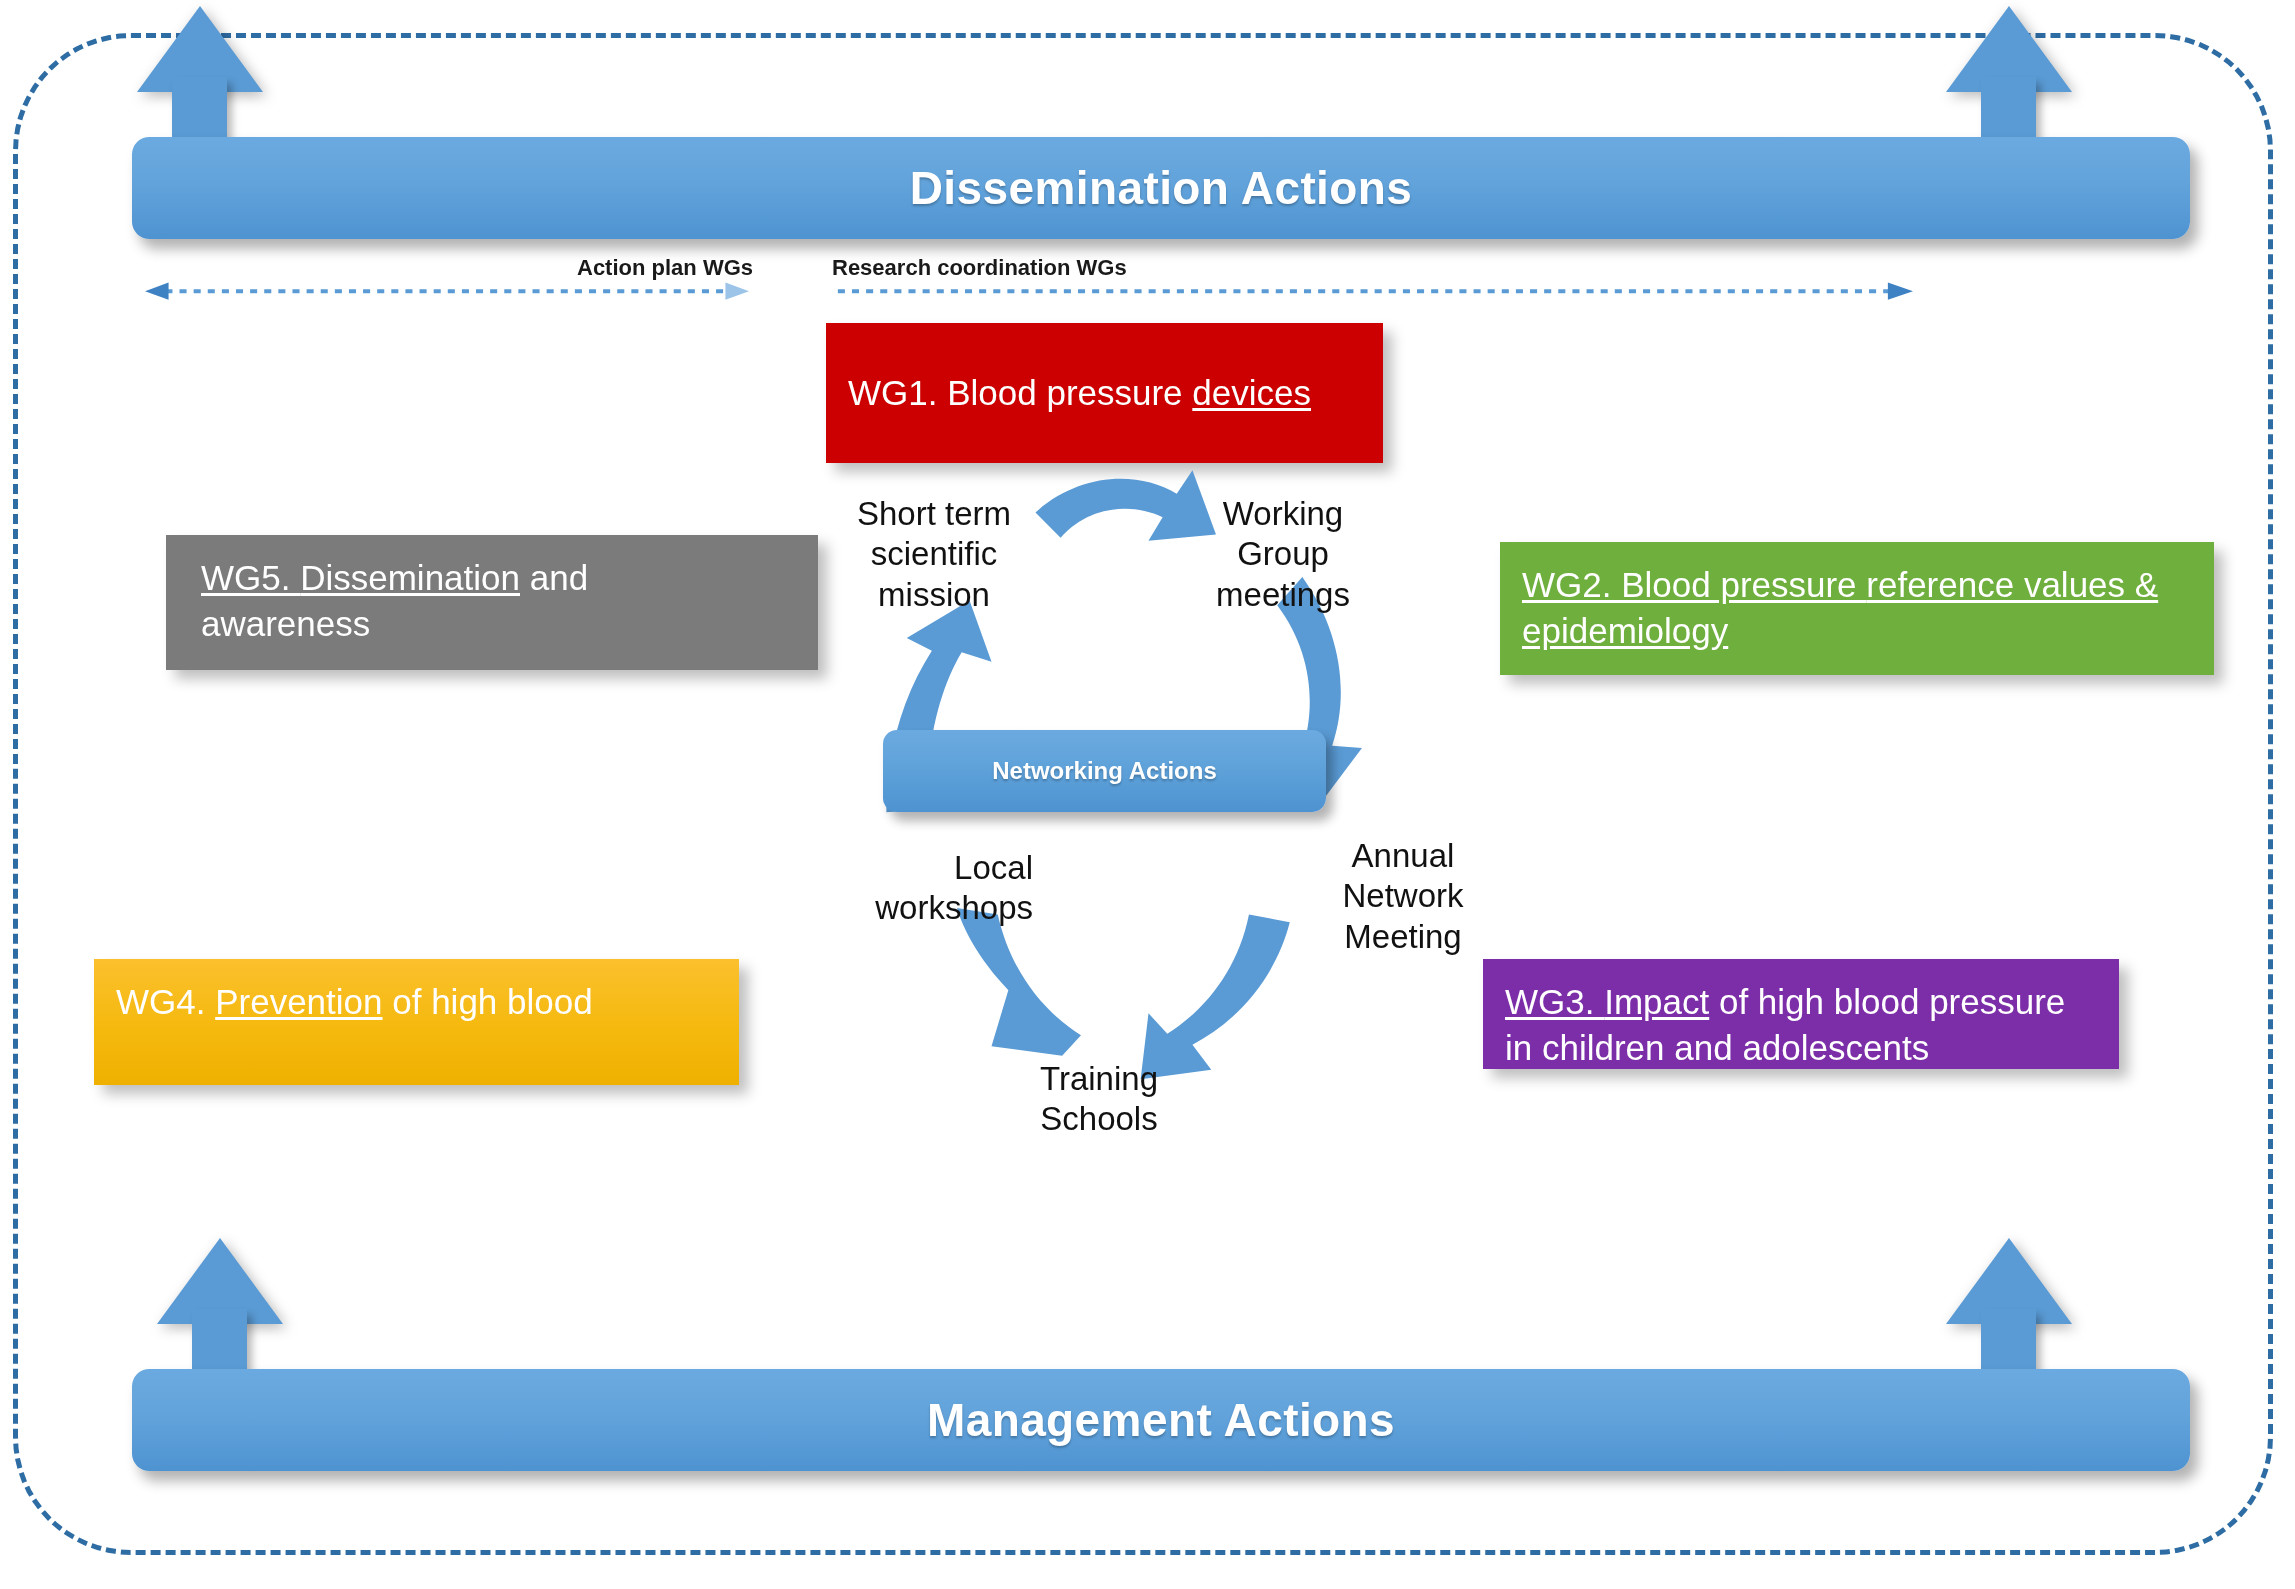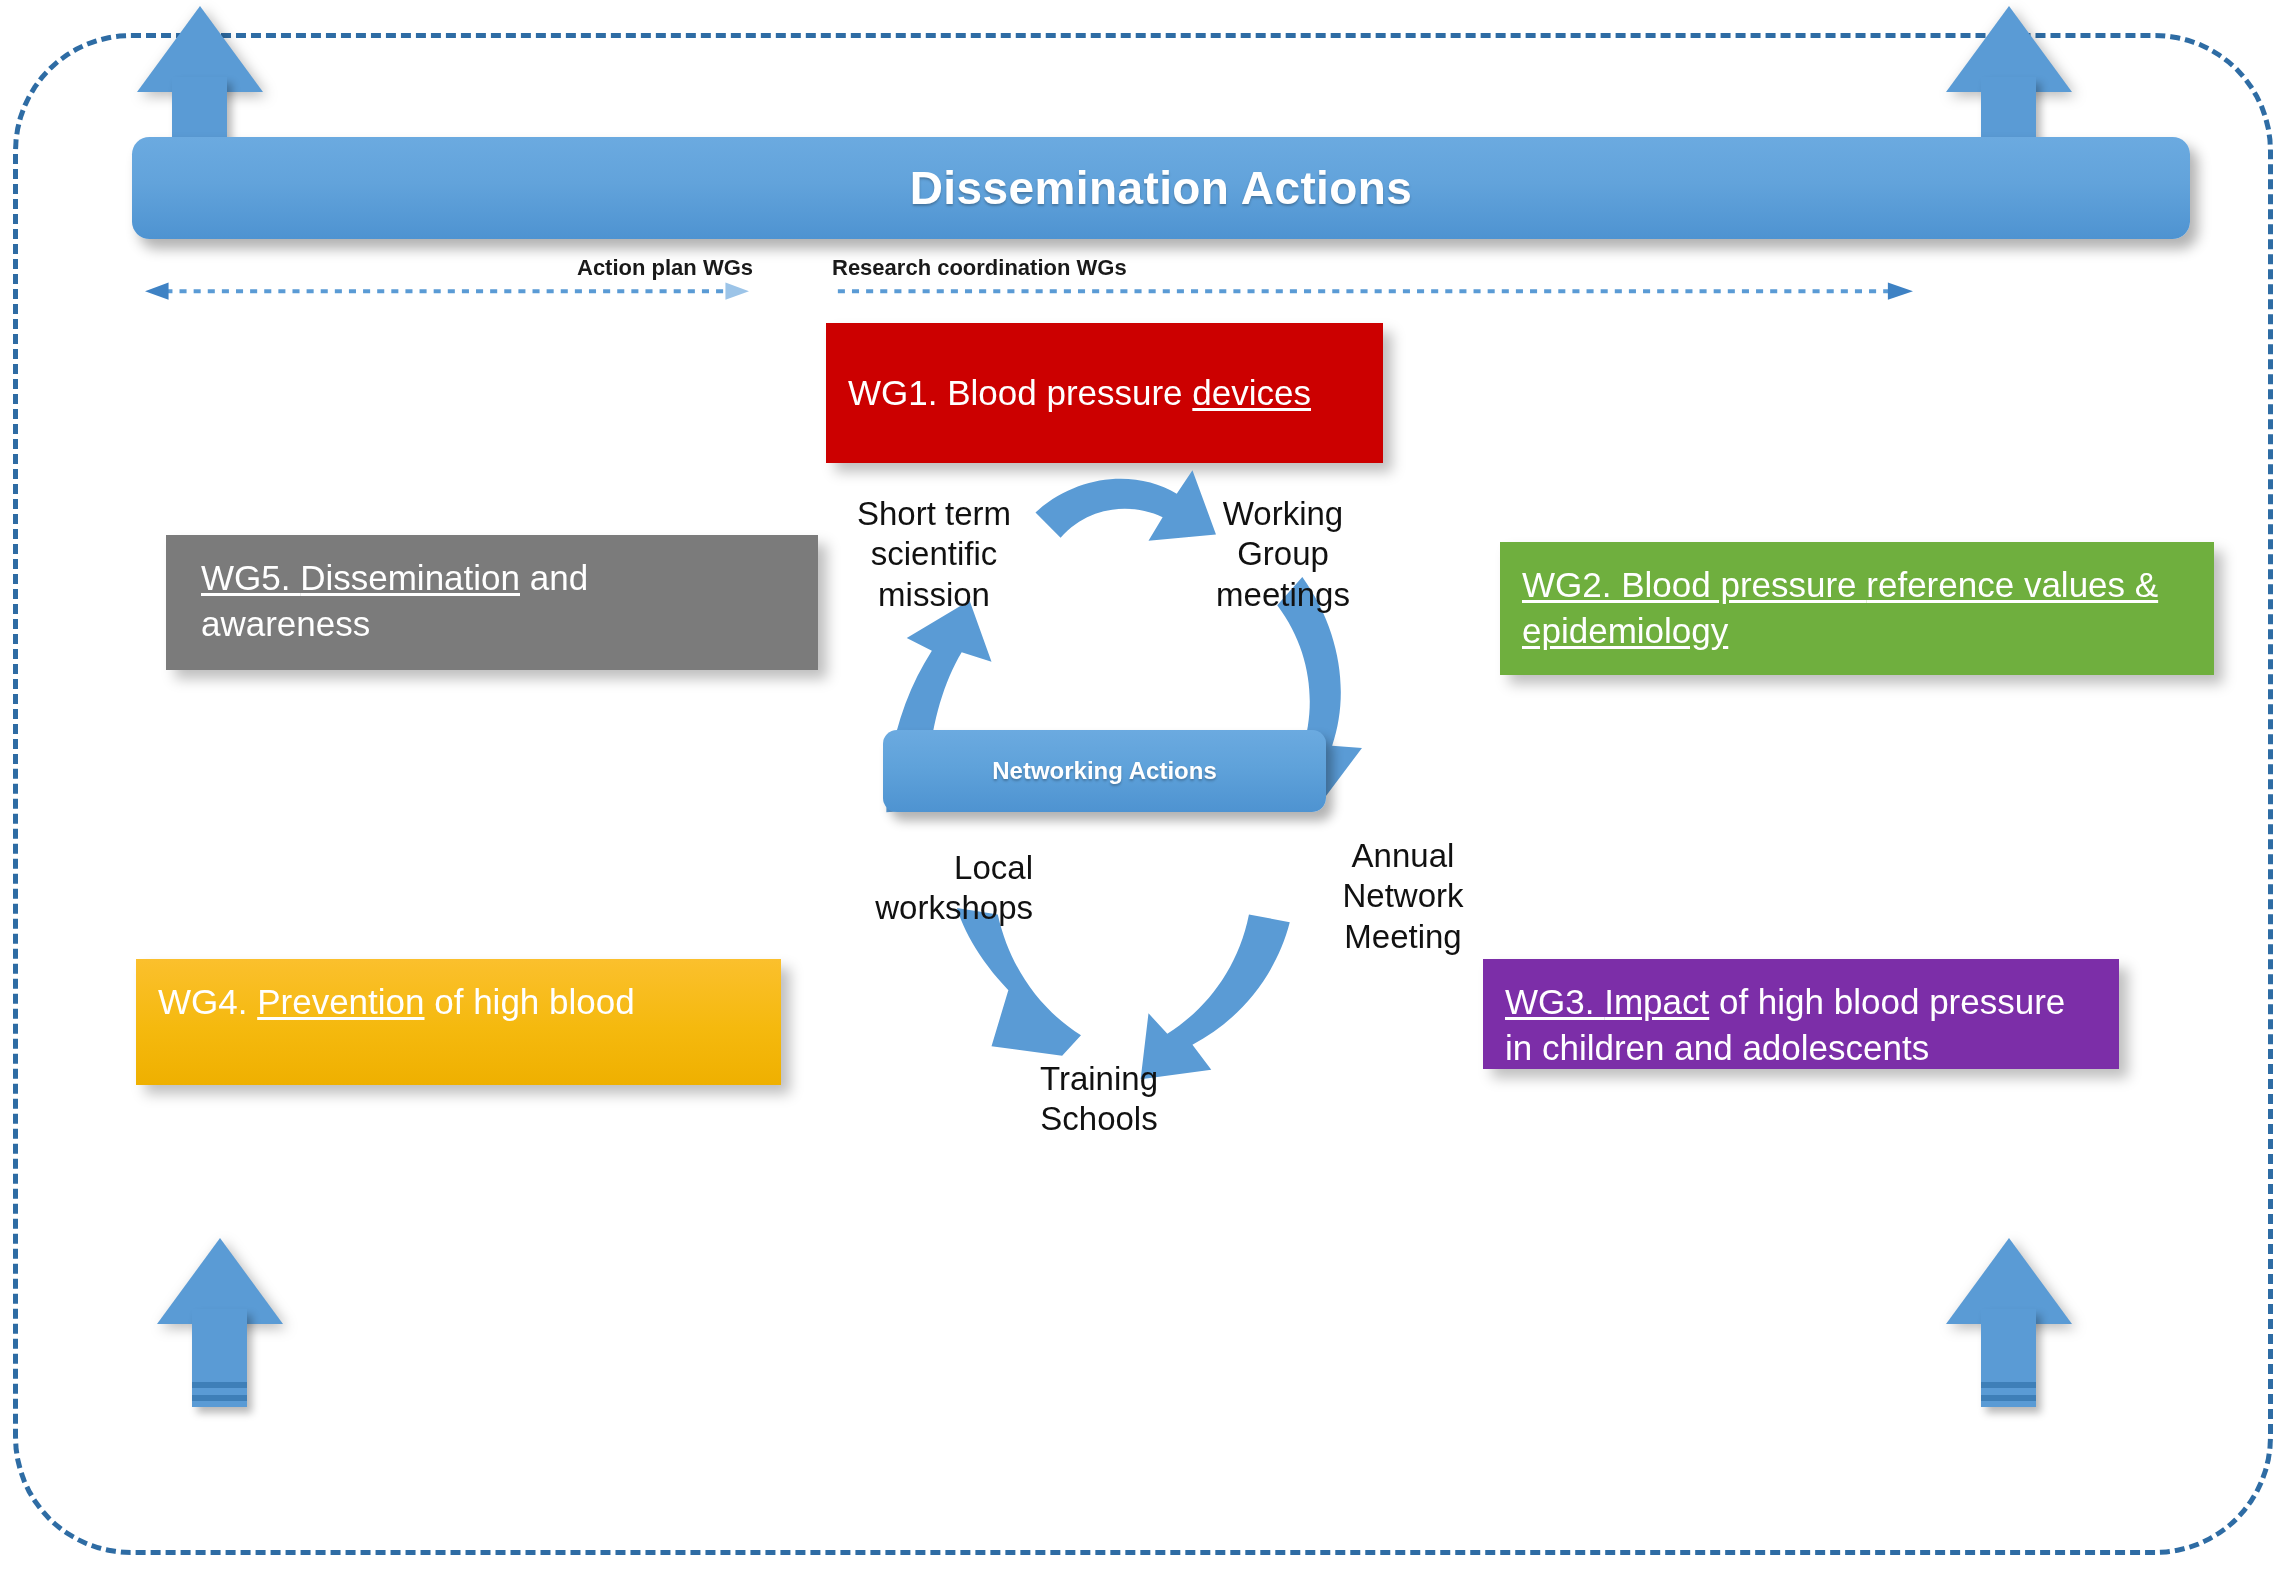--- a/index.html
+++ b/index.html
@@ -107,21 +107,21 @@
   }
   .wg-box u{ text-decoration:underline; text-underline-offset:3.1px; }
 
   #wg1{ left:826px; top:323px; width:557px; height:140px;
         background:#CC0000; display:flex; align-items:center; }
   #wg2{ left:1500px; top:542px; width:714px; height:133px;
         background:#6FAF3E; }
   #wg3{ left:1483px; top:959px; width:636px; height:110px;
         background:#7C2EA8; }
   #wg4{ left:94px; top:959px; width:645px; height:126px;
-        background:linear-gradient(to bottom,#FBC02D 0%, #F5B90E 55%, #EFB000 100%);margin-left:42px; }
+        background:linear-gradient(to bottom,#FBC02D 0%, #F5B90E 55%, #EFB000 100%); }
   #wg5{ left:166px; top:535px; width:652px; height:135px;
         background:#7B7B7B;padding-left:35px; }
 
   
   .cycle-label{
     position:absolute;
     text-align:center;
     font-size:33px;
     line-height:1.22;
     color:#111111;
@@ -248,15 +248,16 @@
     <div class="rib r1"></div>
     <div class="rib r2"></div>
   </div>
   <div class="uparrow" id="arrow-br" style="left:1946px;">
     <div class="head"></div>
     <div class="shaft"></div>
     <div class="rib r1"></div>
     <div class="rib r2"></div>
   </div>
 
+  <div class="banner" id="banner-bottom">Management Actions</div>
 
 </div>
 
 
 </body></html>

